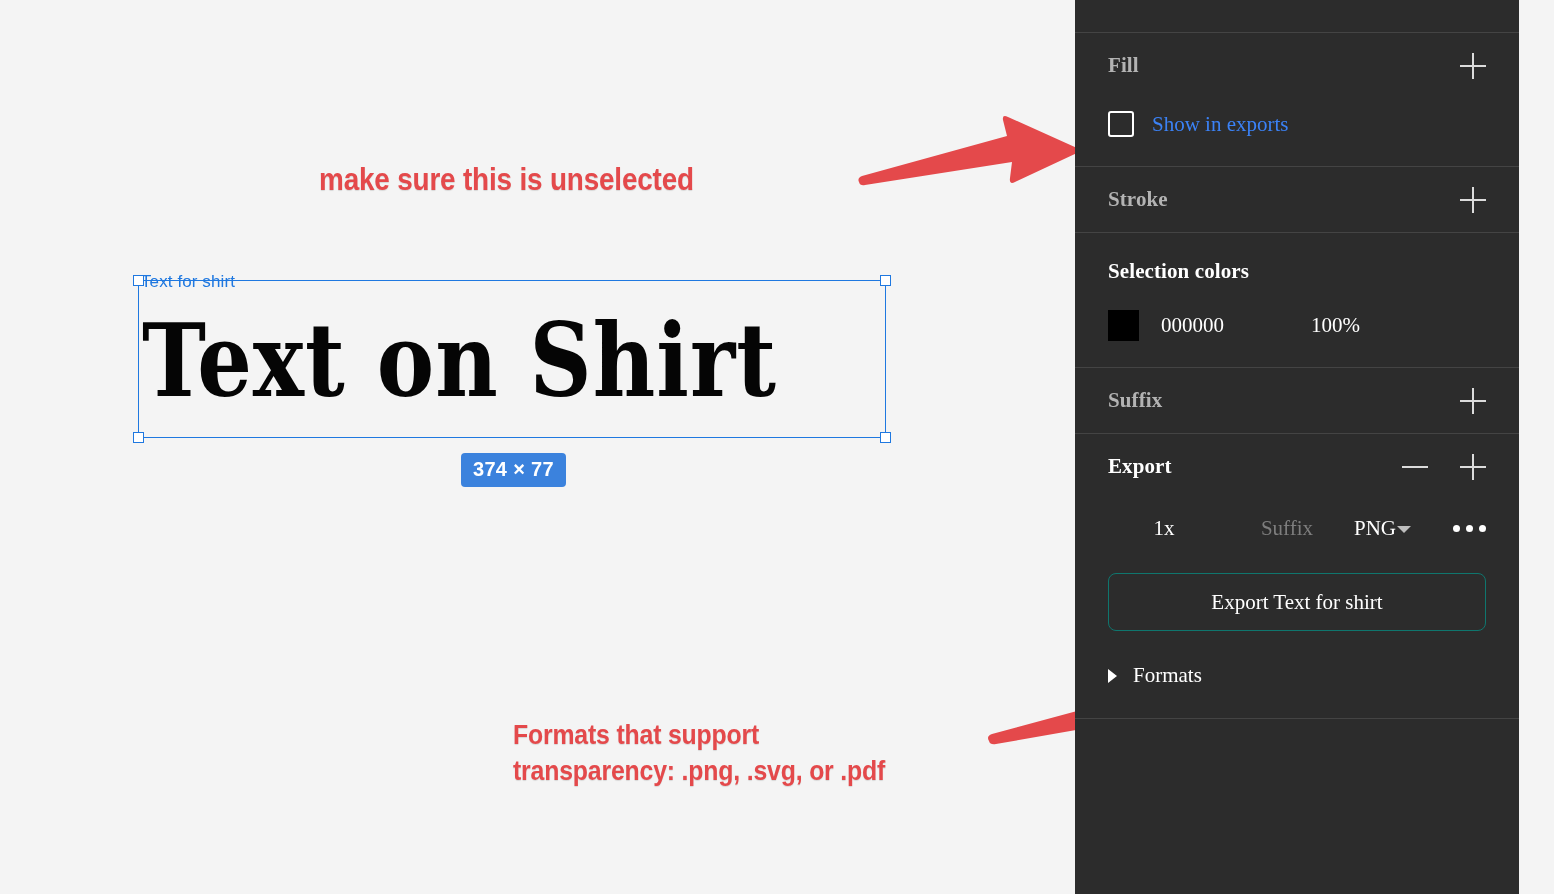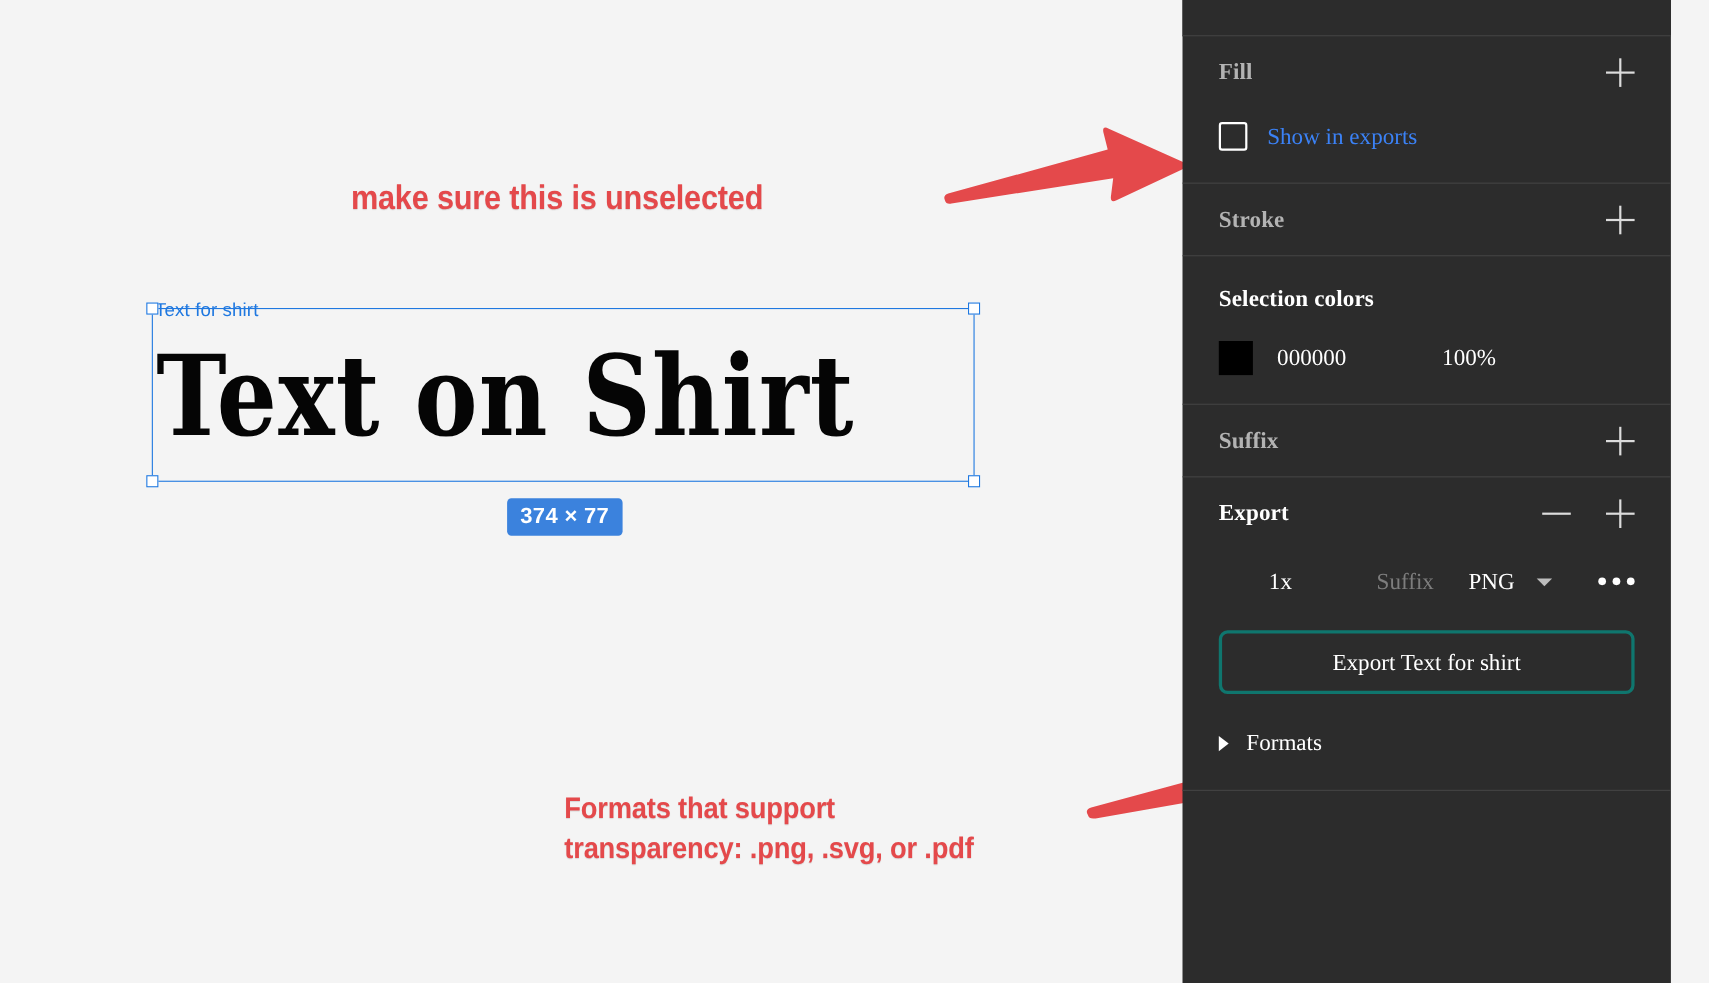--- a/index.html
+++ b/index.html
@@ -259,21 +259,21 @@
     width: 112px;
   }
   .export-suffix {
     font-size: 21px;
     color: #7d7d7d;
     flex: 1;
   }
   .export-format {
     display: flex;
     align-items: center;
-    gap: 20px;
+    gap: 1px;
     margin-right: 42px;
     cursor: pointer;
   }
   .export-format-label {
     font-size: 21px;
     color: #ffffff;
   }
   .chevron-down {
     width: 0; height: 0;
     border-left: 7px solid transparent;
@@ -288,21 +288,21 @@
   }
   .dots span {
     width: 7px; height: 7px;
     border-radius: 50%;
     background: #ffffff;
     display: block;
   }
   .export-button {
     margin-top: 22px;
     height: 58px;
-    border: 3px solid #0f766e;
+    border: 1px solid #0f766e;
     border-radius: 8px;
     display: flex;
     align-items: center;
     justify-content: center;
     font-size: 21px;
     color: #ffffff;
     cursor: pointer;
     background: transparent;
     box-sizing: border-box;
   }

